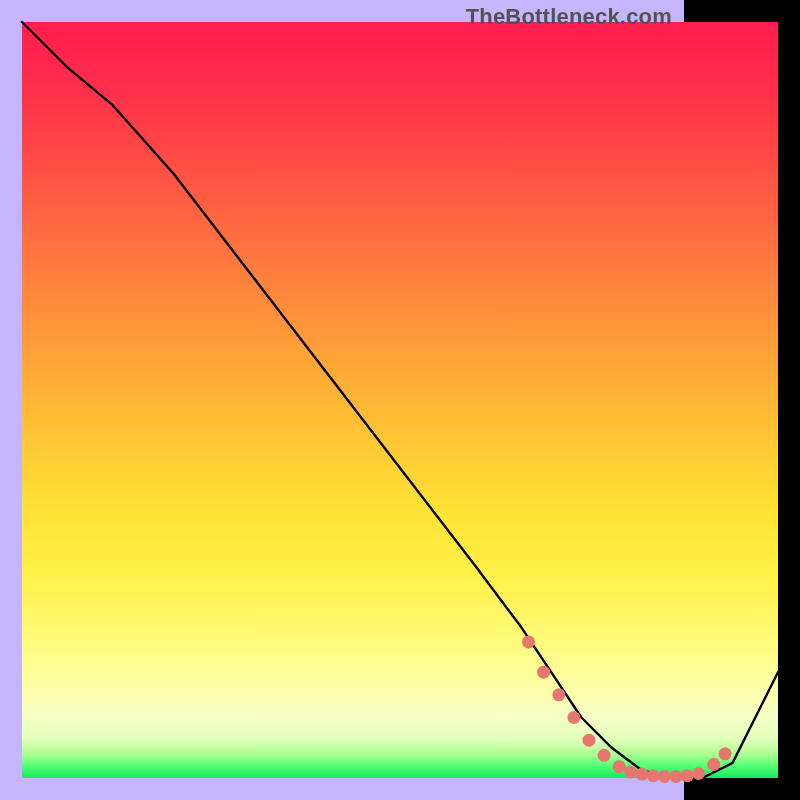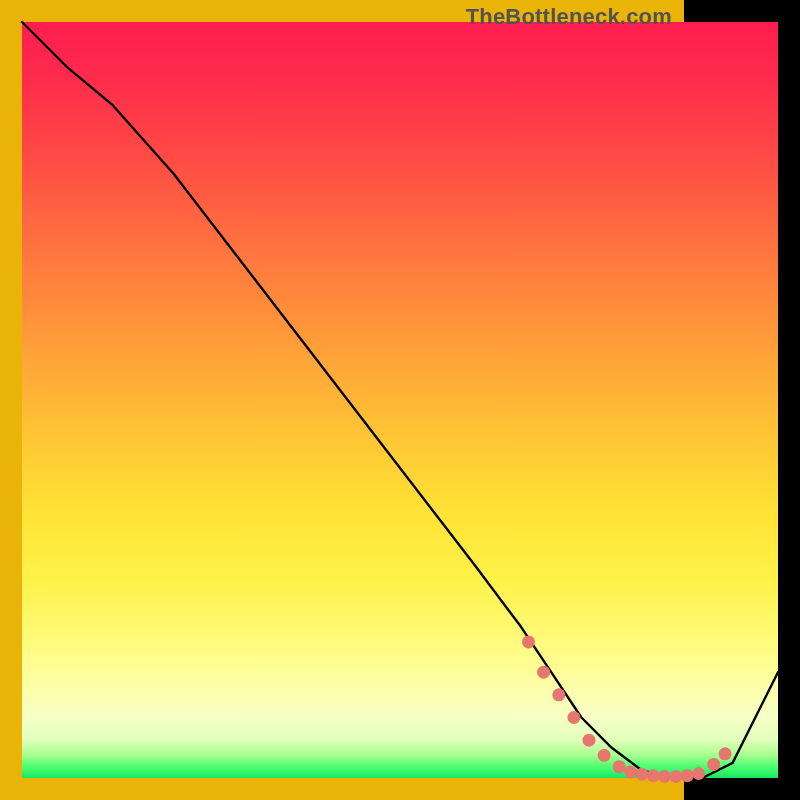--- a/index.html
+++ b/index.html
@@ -8,21 +8,21 @@
     width: 800px;
     height: 800px;
     background: #000;
     overflow: hidden;
     font-family: Arial, Helvetica, sans-serif;
   }
   .stage {
     position: relative;
     width: 684px;
     height: 800px;
-    background: #eab308;
+    background: #c4b5fd;
   }
   .watermark {
     position: absolute;
     top: 4px;
     right: 12px;
     font-size: 22px;
     font-weight: 600;
     color: #525252;
     letter-spacing: 0.2px;
     z-index: 10;

